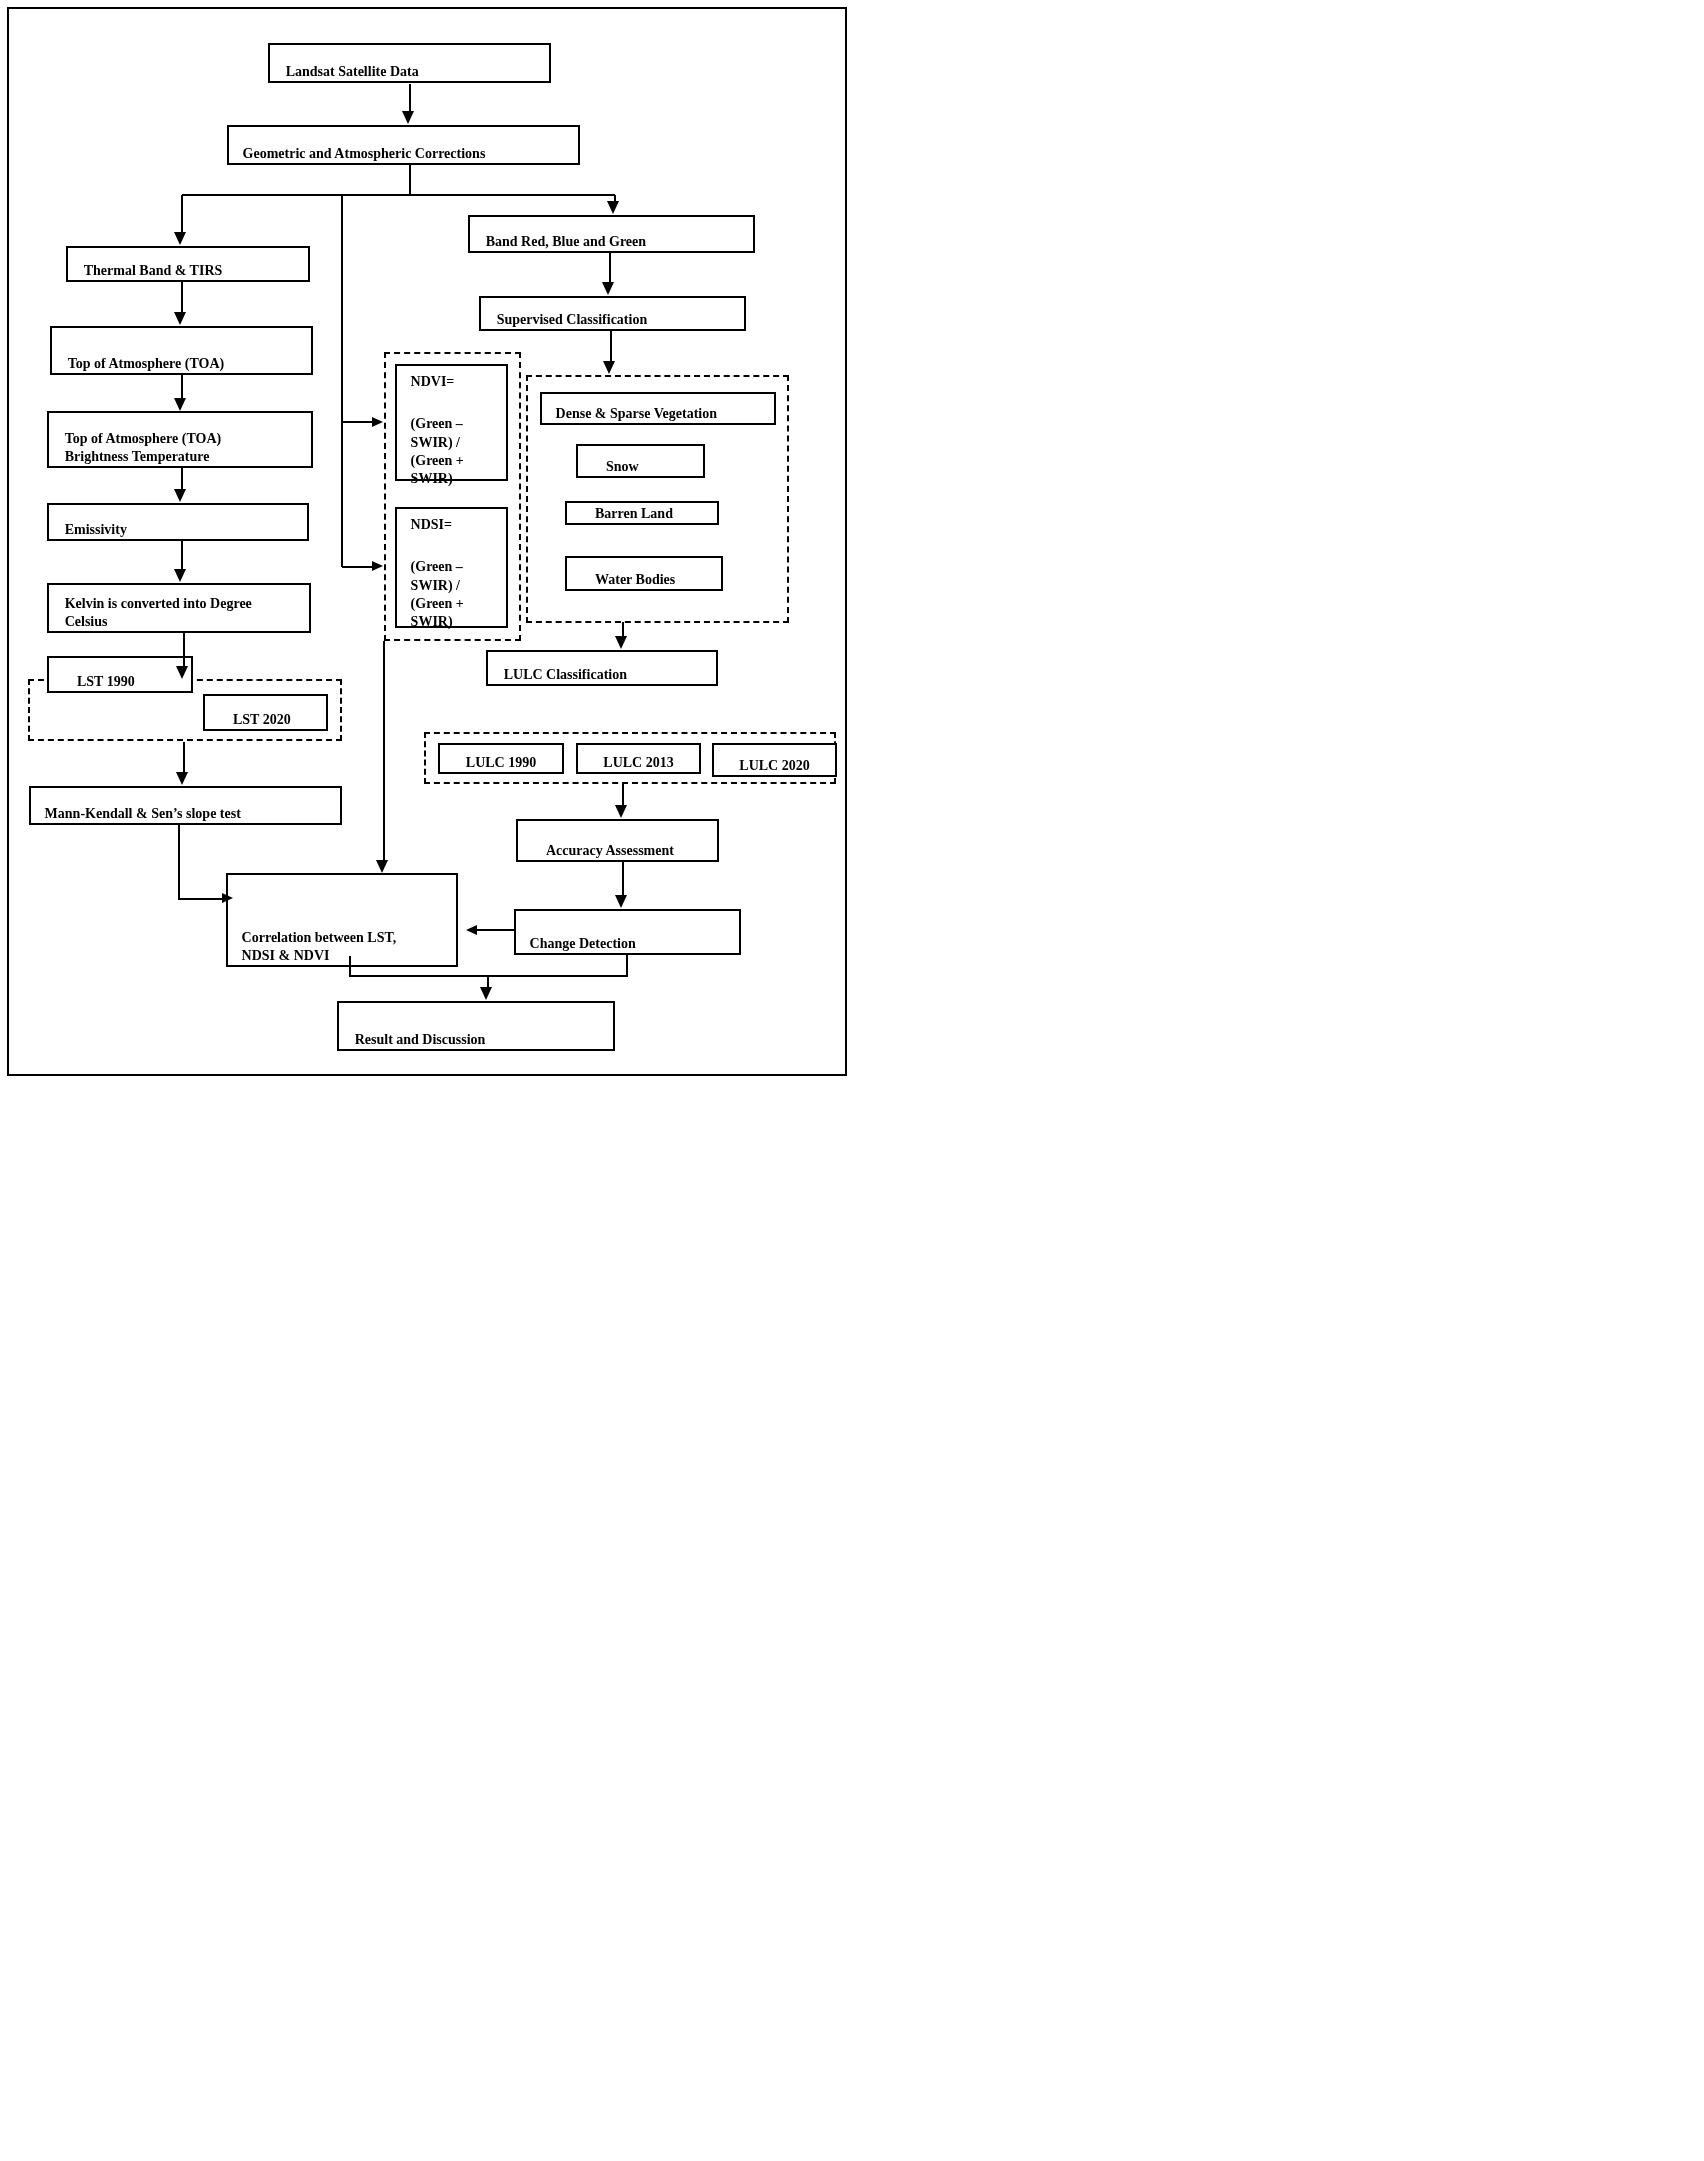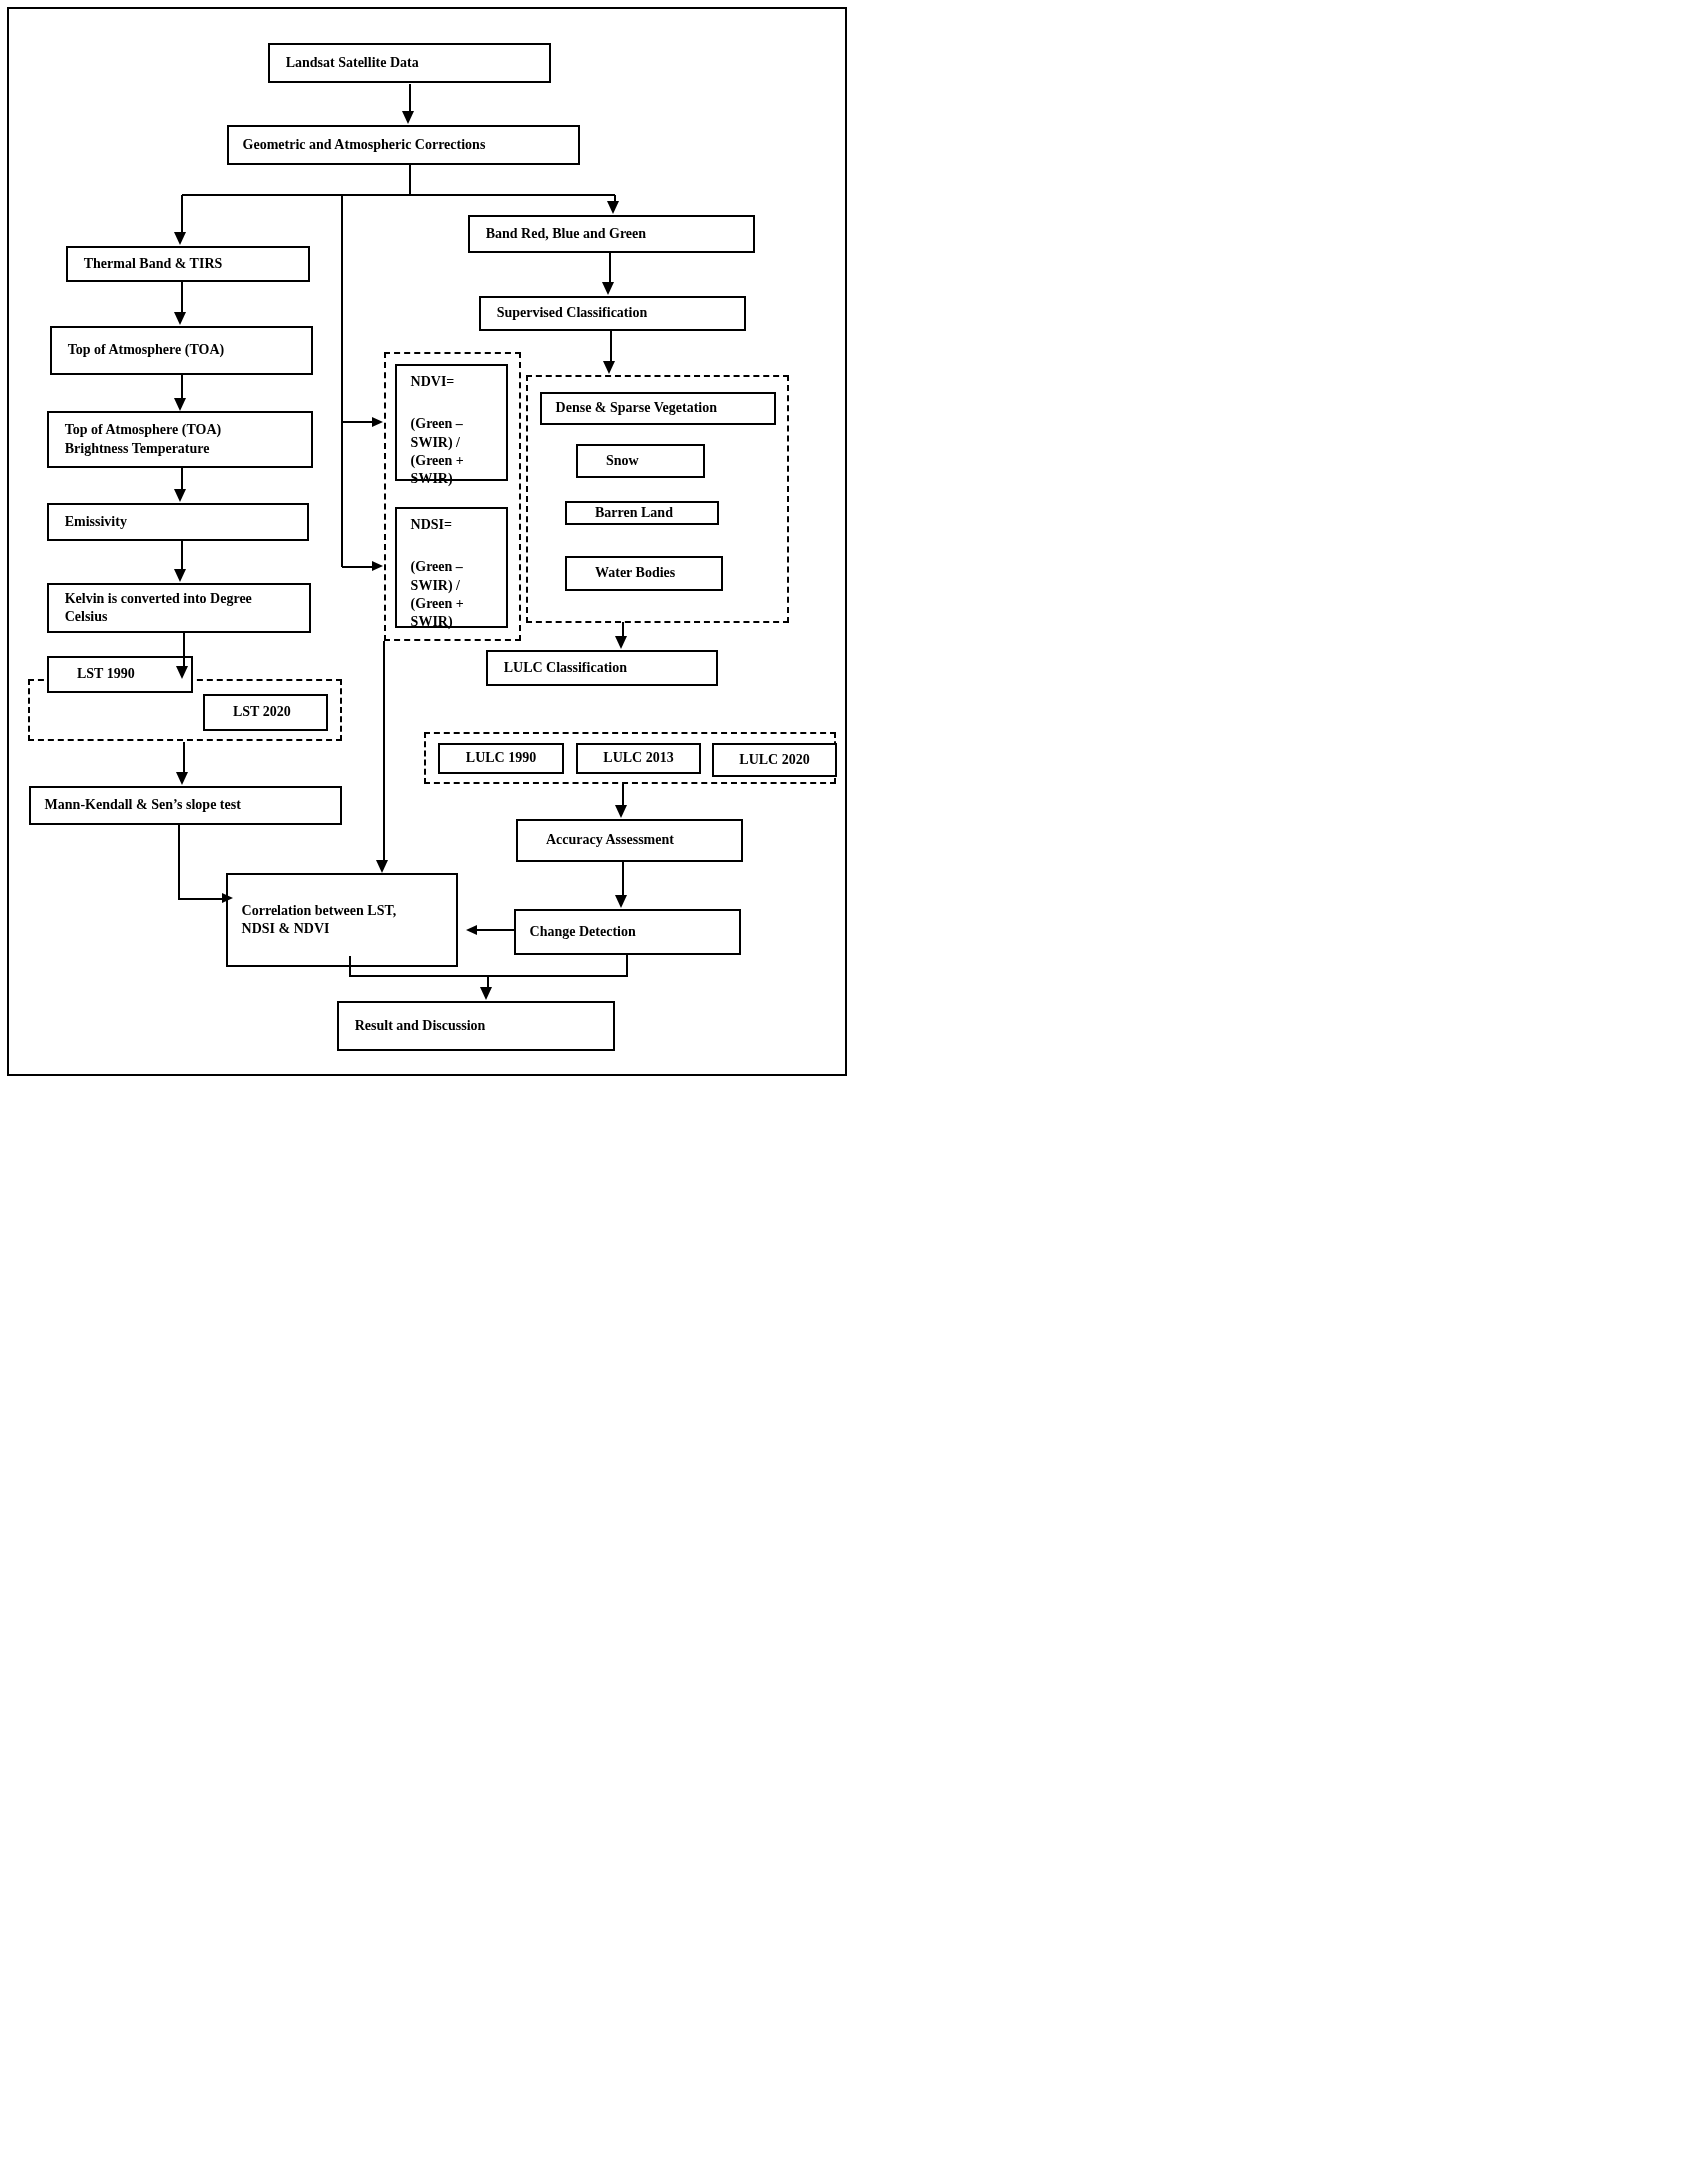--- a/index.html
+++ b/index.html
@@ -1,19 +1,19 @@
 <!DOCTYPE html>
 <html style="font-size:8.4px"><head>
 <meta charset="utf-8">
 <style>
   html,body{margin:0;padding:0;background:#ffffff;}
   .page{position:relative;width:852px;height:1081px;background:#ffffff;
         font-family:"Liberation Serif","DejaVu Serif",serif;font-weight:bold;color:#000;}
   .frame{position:absolute;left:6.8px;top:6.8px;width:836px;height:1065px;border:2.6px solid #000;}
-  .box{position:absolute;border:2.1px solid #000;background:#fff;display:flex;align-items:center;
+  .box{position:absolute;border:2.1px solid #000;background:#fff;display:flex;align-items:flex-end;
        font-size:14px;line-height:1.3;box-sizing:border-box;}
   .box span{white-space:pre-line;}
   .pad26{padding-left:13.6px;}
   .pad30{padding-left:15.7px;}
   .pad34{padding-left:28px;}
   .center{justify-content:center;}
   .dashed{position:absolute;border:2.1px dashed #000;box-sizing:border-box;background:transparent;}
   .formula-box{flex-direction:column;align-items:flex-start;justify-content:flex-start;
                padding:7.3px 4.2px 0 13.6px;}
   .formula-box .formula{margin-top:24px;}
@@ -120,21 +120,21 @@
   <div class="box center" style="left:438px;top:743px;width:126px;height:31px">
     <span>LULC 1990</span>
   </div>
   <div class="box center" style="left:576px;top:743px;width:125px;height:31px">
     <span>LULC 2013</span>
   </div>
   <div class="box center" style="left:712px;top:743px;width:125px;height:34px">
     <span>LULC 2020</span>
   </div>
 
-  <div class="box pad34" style="left:516px;top:819px;width:227px;height:43px">
+  <div class="box pad34" style="left:516px;top:819px;width:203px;height:43px">
     <span>Accuracy Assessment</span>
   </div>
 
   <div class="box pad26" style="left:514px;top:909px;width:227px;height:46px">
     <span>Change Detection</span>
   </div>
 
   <div class="box pad26" style="left:226px;top:873px;width:232px;height:94px">
     <span>Correlation between LST,
 NDSI &amp; NDVI</span>

